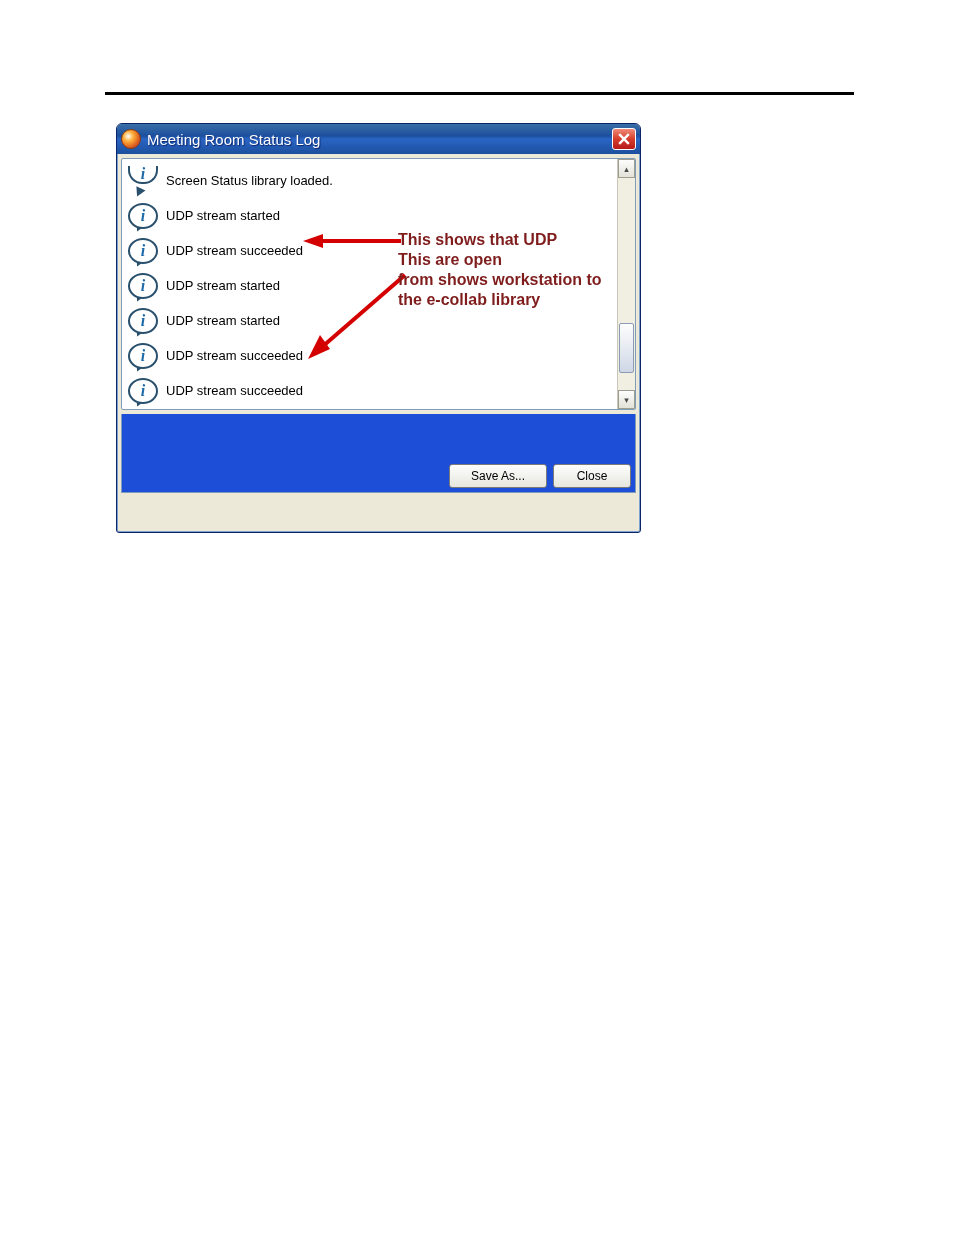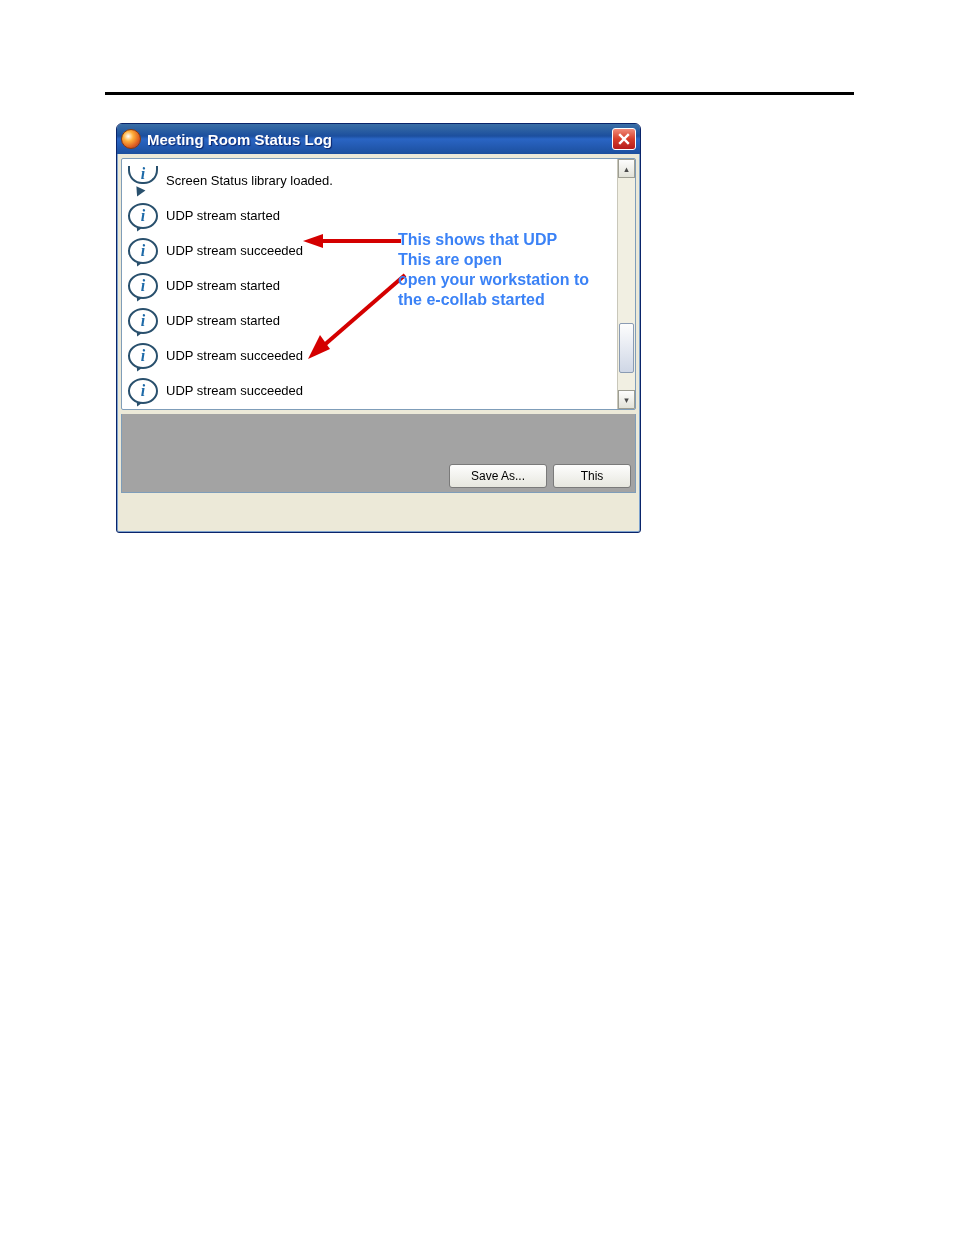--- a/index.html
+++ b/index.html
@@ -10,21 +10,21 @@
   
   .win{position:absolute;left:116px;top:123px;width:523px;height:408px;
        background:#ece9d8;border:1px solid #0a246a;border-radius:6px 6px 3px 3px;
        box-shadow:0 0 0 1px #7da2ce inset;}
   .titlebar{height:30px;border-radius:5px 5px 0 0;
        background:linear-gradient(#3a6ea5,#1c4f9e 40%,#2a65c4 50%,#1c4f9e);
        display:flex;align-items:center;padding:0 4px;color:#fff;}
   .ff-icon{width:18px;height:18px;border-radius:50%;
        background:radial-gradient(circle at 35% 35%,#fff 0%,#ffb03b 30%,#d9541e 70%,#2a65c4 95%);
        margin-right:6px;border:1px solid #8a3a0a;flex:0 0 auto;}
-  .title-text{font-weight:bold;font-size:15px;text-shadow:1px 1px 1px #0a246a;}
+  .title-text{font-weight:normal;font-size:15px;text-shadow:1px 1px 1px #0a246a;}
   .xbtn{margin-left:auto;width:22px;height:20px;border:1px solid #fff;border-radius:3px;
        background:linear-gradient(#f08b7a,#d63e2a 50%,#b71c1c);
        display:flex;align-items:center;justify-content:center;cursor:pointer;}
   .xbtn svg{width:12px;height:12px;}
   
   .logwrap{position:relative;height:250px;background:#fff;margin:4px;border:1px solid #7f9db9;
        border-radius:2px;overflow:hidden;}
   .loglist{padding:4px 4px 4px 6px;}
   .logitem{display:flex;align-items:center;height:35px;font-size:13px;color:#000;}
   .bubble{width:30px;height:26px;position:relative;margin-right:8px;flex:0 0 auto;}
@@ -40,29 +40,29 @@
   
   .scroll{position:absolute;right:0;top:0;bottom:0;width:17px;background:#ece9d8;
        border-left:1px solid #c9c7ba;display:flex;flex-direction:column;}
   .sbtn{height:17px;background:linear-gradient(#fdfdfd,#e2e2d8);
        border:1px solid #9d9d92;display:flex;align-items:center;justify-content:center;
        font-size:9px;color:#4b4b4b;cursor:pointer;}
   .strack{flex:1;background:#f1efe2;position:relative;}
   .sthumb{position:absolute;left:1px;right:1px;top:145px;height:48px;
        background:linear-gradient(#fdfdfd,#cfd7e6);border:1px solid #8a9bb3;border-radius:2px;}
   
-  .lowpane{height:78px;background:#a3a3a3;margin:0 4px 4px 4px;border:1px solid #7f9db9;
+  .lowpane{height:78px;background:#1d4ed8;margin:0 4px 4px 4px;border:1px solid #7f9db9;
        border-top:0;position:relative;}
   .btnrow{position:absolute;right:4px;bottom:4px;display:flex;gap:6px;}
   .wbtn{min-width:76px;height:22px;border:1px solid #7a7a7a;border-radius:3px;
        background:linear-gradient(#fdfdfd,#e7e7df);font-size:12px;padding:0 10px;
        display:flex;align-items:center;justify-content:center;cursor:pointer;}
   .wbtn.small{min-width:56px;}
   
-  .anno-text{position:absolute;left:398px;top:230px;width:220px;color:#3b82f6;
+  .anno-text{position:absolute;left:398px;top:230px;width:220px;color:#7f1d1d;
        font-weight:bold;font-size:16px;line-height:1.25;}
   .arrow{position:absolute;pointer-events:none;}
 </style>
 </head>
 <body>
 
 <div class="page">
   <div class="topline"></div>
 
   <div class="win">
@@ -155,38 +155,38 @@
         </div>
       </div>
     </div>
 
     <div class="lowpane">
       <div class="btnrow">
         <div class="wbtn">
           <span>Save As...</span>
         </div>
         <div class="wbtn small">
-          <span>This</span>
+          <span>Close</span>
         </div>
       </div>
     </div>
   </div>
 
   <svg class="arrow" style="left:303px;top:232px;width:100px;height:18px">
     <line x1="98" y1="9" x2="18" y2="9" stroke="#d40000" stroke-width="4"></line>
     <polygon points="0,9 20,2 20,16" fill="#d40000"></polygon>
   </svg>
   <svg class="arrow" style="left:300px;top:267px;width:110px;height:100px">
     <line x1="105" y1="8" x2="22" y2="80" stroke="#d40000" stroke-width="4"></line>
     <polygon points="8,92 30,82 20,68" fill="#d40000"></polygon>
   </svg>
 
   <div class="anno-text">
     <span>This shows that UDP</span><br>
     <span>This are open</span><br>
-    <span>open your workstation to</span><br>
-    <span>the e-collab started</span>
+    <span>from shows workstation to</span><br>
+    <span>the e-collab library</span>
   </div>
 
   <div class="linkrow">
     <a></a>
   </div>
 </div>
 
 </body></html>

